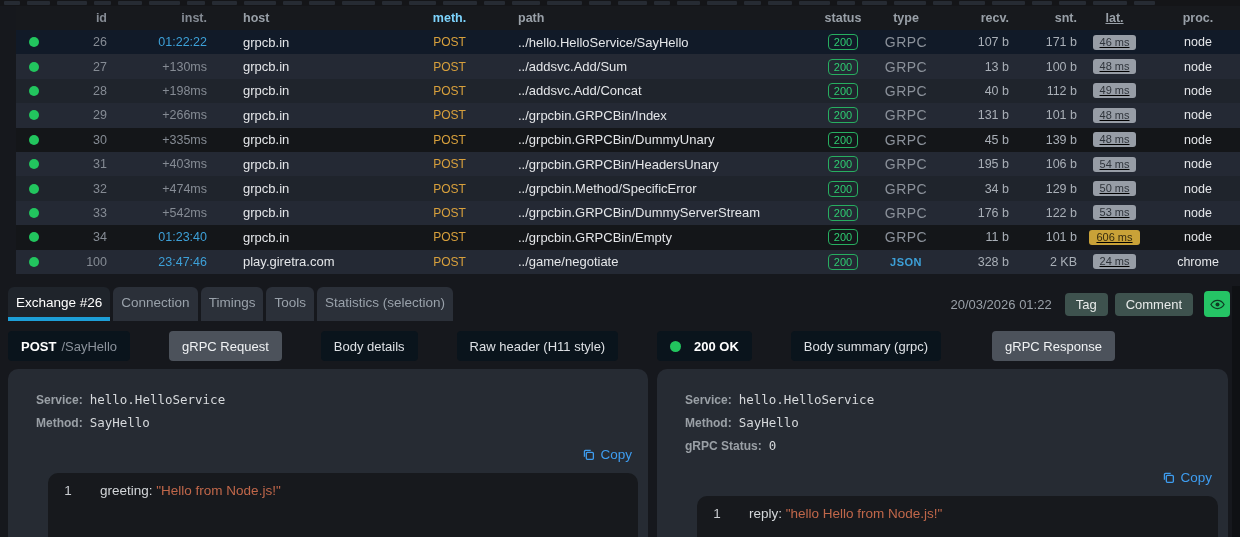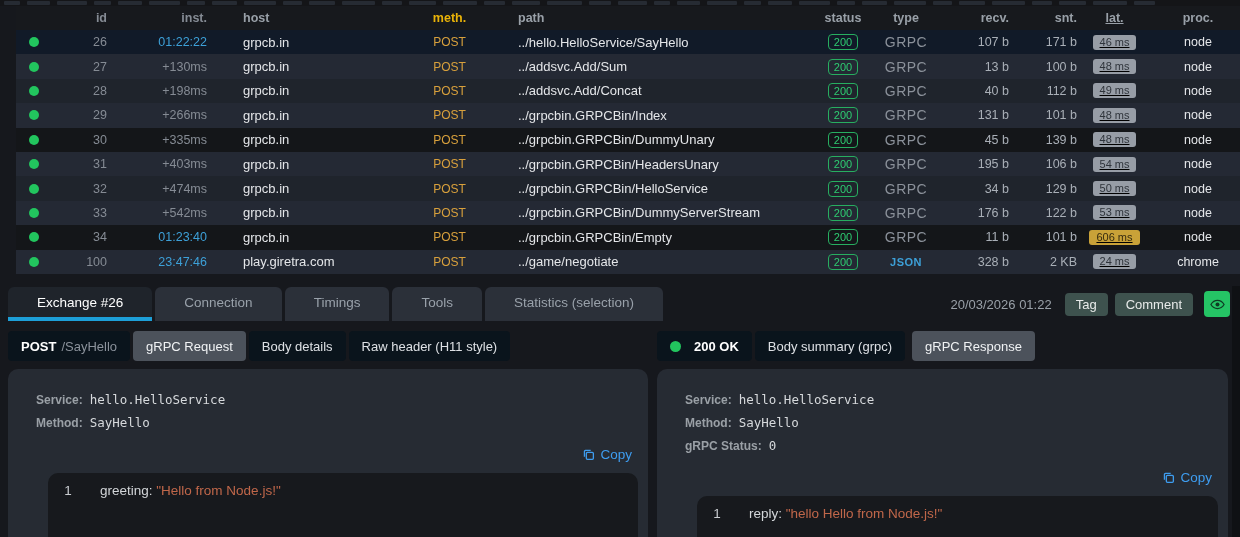--- a/index.html
+++ b/index.html
@@ -43,37 +43,37 @@
     font-size:11px; line-height:14px; padding:0 5px; border-radius:4px; }
   .lat-badge { display:inline-block; background:#979da6; color:#2f343b;
     font-size:11px; line-height:15px; padding:0 7px; border-radius:3px; }
   .lat-badge.warn { background:#c9a238; color:#352b10; }
   .vscroll { position:absolute; top:30px; right:0; width:12px; height:244px;
     background:#131519; display:flex; flex-direction:column; justify-content:space-between;
     align-items:center; padding:3px 0; }
   .scroll-arrow { color:#6b717a; font-size:7px; line-height:7px; cursor:pointer; }
   
   .main-tabs { position:absolute; top:287px; left:8px; display:flex; gap:3px; height:34px; }
-  .mtab { background:#2b3039; color:#99a1aa; font-size:13.5px; padding:0 29px;
+  .mtab { background:#2b3039; color:#99a1aa; font-size:13.5px; padding:0 8px;
     border-radius:6px 6px 0 0; display:flex; align-items:center; border-bottom:4px solid transparent; cursor:pointer; }
   .mtab.active { background:#1f242b; color:#ffffff; border-bottom:4px solid #1d9fd8; }
   
   .toolbar { position:absolute; top:287px; right:10px; height:34px; display:flex; align-items:center; gap:7px; }
   .toolbar-ts { color:#99a0a8; font-size:13px; margin-right:6px; }
   .tbtn { background:#3e524e; color:#e8ebea; font-size:13px; padding:4px 11px; border-radius:4px; cursor:pointer; }
   .eye-btn { width:26px; height:26px; background:#25c465; border-radius:4px;
     display:flex; align-items:center; justify-content:center; cursor:pointer; margin-left:4px; }
   
   .ptabs { position:absolute; top:331px; display:flex; gap:3px; height:30px; }
   .ptabs-left { left:8px; } .ptabs-right { left:657px; }
   .chip, .ptab { height:30px; display:flex; align-items:center; border-radius:4px; padding:0 13px; font-size:13px; }
   .chip { background:#0a141c; gap:5px; }
   .chip .m { color:#ffffff; font-weight:700; }
   .chip .p { color:#8b929b; }
-  .ptab { background:#0a141c; color:#dde0e4; cursor:pointer; }
+  .ptab { background:#0a141c; color:#dde0e4; cursor:pointer;margin-left:36px; }
   .ptab.active { background:#4c525b; color:#f0f2f4; }
   .resp-dot { width:11px; height:11px; border-radius:50%; background:#22c55e; margin-right:8px; }
   .chip .ok { color:#ffffff; font-weight:600; }
   
   .card { position:absolute; top:369px; bottom:0; background:#262b33;
     border-radius:10px 10px 0 0; display:flex; flex-direction:column; }
   .card-left { left:8px; width:640px; }
   .card-right { left:657px; width:571px; }
   .card-meta { padding:22px 0 0 28px; }
   .meta-row { margin-bottom:6px; line-height:15px; }
@@ -132,21 +132,21 @@
       <span class="tl-seg" style="width: 34px;"></span>
       <span class="tl-seg" style="width: 21px;"></span>
     </div>
 
   <div class="table">
     <div class="thead">
       <span class="c-dot"></span>
       <span class="c-id">id</span>
       <span class="c-inst">inst.</span>
       <span class="c-host" style="color:#99a0a8;font-size:12.5px;">host</span>
-      <span class="c-meth" style="color:#eab308;">meth.</span>
+      <span class="c-meth" style="color:#7dd3fc;">meth.</span>
       <span class="c-path" style="color:#99a0a8;font-size:12.5px;">path</span>
       <span class="c-status">status</span>
       <span class="c-type" style="font-size:12.5px;letter-spacing:0;color:#99a0a8;">type</span>
       <span class="c-recv" style="color:#99a0a8;">recv.</span>
       <span class="c-snt" style="color:#99a0a8;">snt.</span>
       <span class="c-lat" style="color:#99a0a8;">lat.</span>
       <span class="c-proc" style="color:#99a0a8;">proc.</span>
     </div>
     <div class="tbody" id="tbody">
         <div class="tr shade-selected">
@@ -270,21 +270,21 @@
     <span class="c-proc">node</span>
   </div>
         <div class="tr shade-b">
     <span class="c-dot">
             <span class="dot"></span>
           </span>
     <span class="c-id">32</span>
     <span class="c-inst">+474ms</span>
     <span class="c-host">grpcb.in</span>
     <span class="c-meth">POST</span>
-    <span class="c-path">../grpcbin.GRPCBin/HelloService</span>
+    <span class="c-path">../grpcbin.Method/SpecificError</span>
     <span class="c-status">
             <span class="badge200">200</span>
           </span>
     <span class="c-type">GRPC</span>
     <span class="c-recv">34 b</span>
     <span class="c-snt">129 b</span>
     <span class="c-lat">
             <span class="lat-badge">50 ms</span>
           </span>
     <span class="c-proc">node</span>
@@ -404,21 +404,21 @@
           <span>Raw header (H11 style)</span>
         </span>
       </span>
   </div>
 
   <div class="ptabs ptabs-right">
     <span class="chip">
       <span class="resp-dot"></span>
       <span class="ok">200 OK</span>
     </span>
-    <span id="resp-tabs" style="display:flex;gap:7px;">
+    <span id="resp-tabs" style="display:flex;gap:15px;">
         <span class="ptab">
           <span>Body summary (grpc)</span>
         </span>
         <span class="ptab active">
           <span>gRPC Response</span>
         </span>
       </span>
   </div>
 
   <div class="card card-left">

